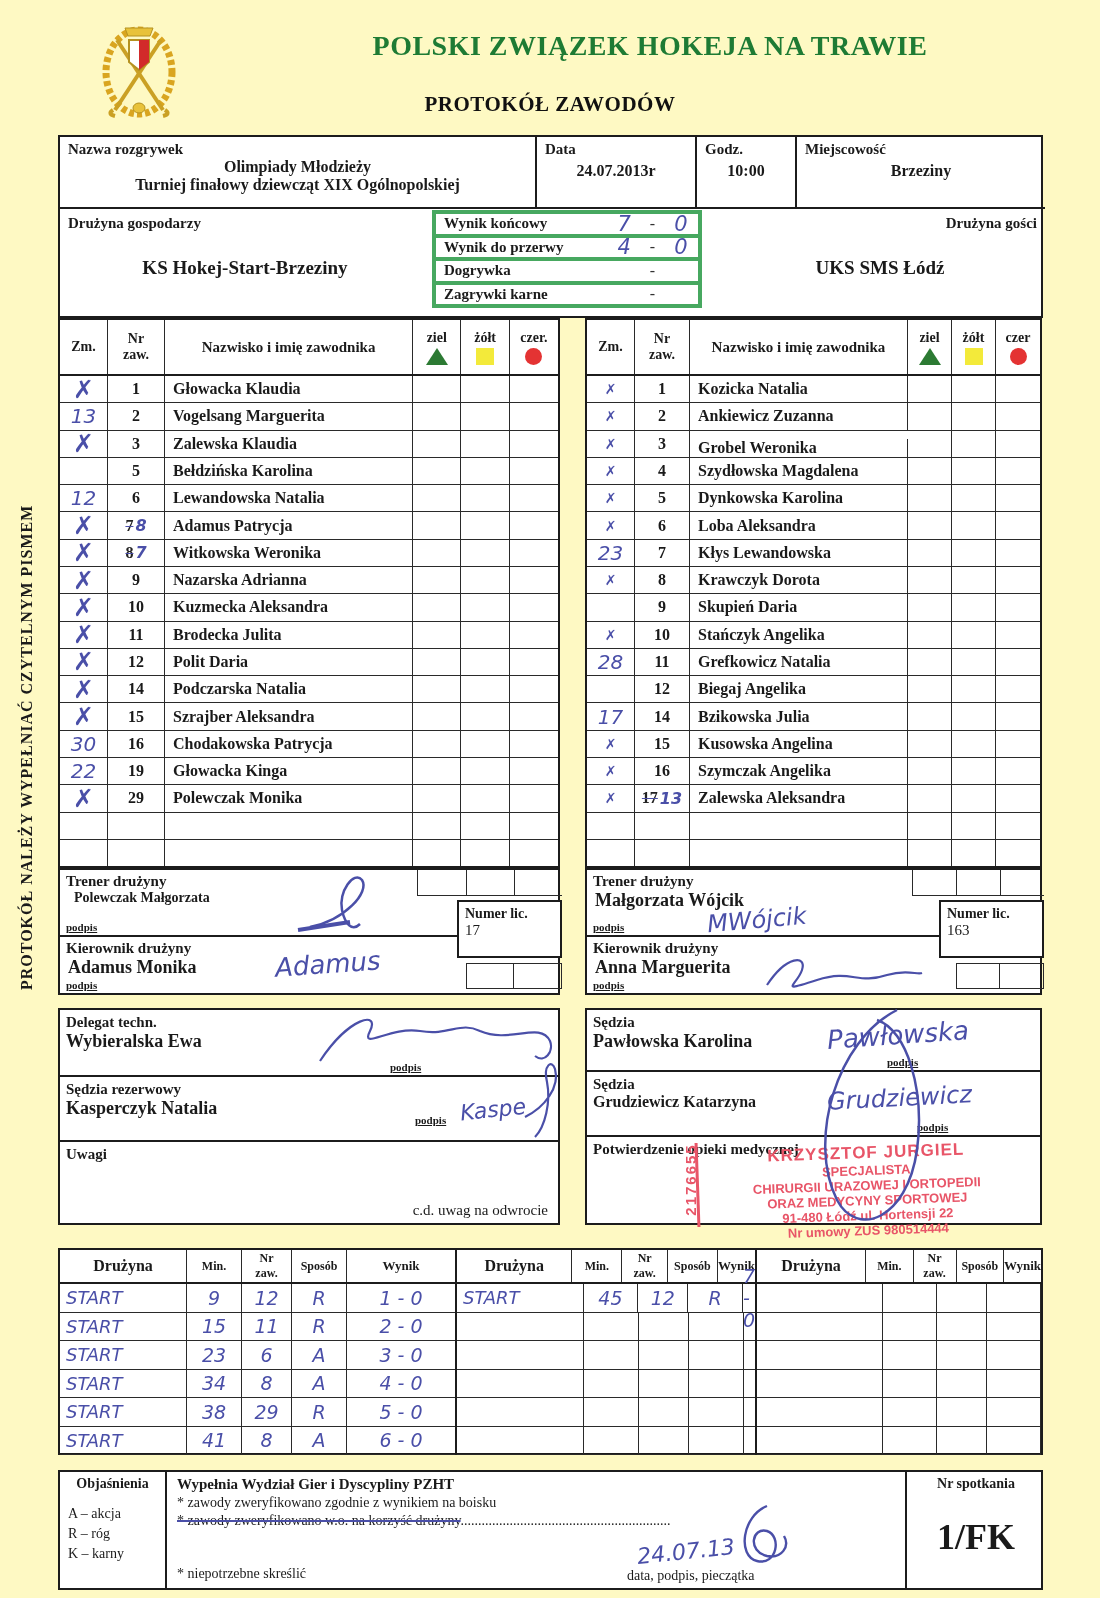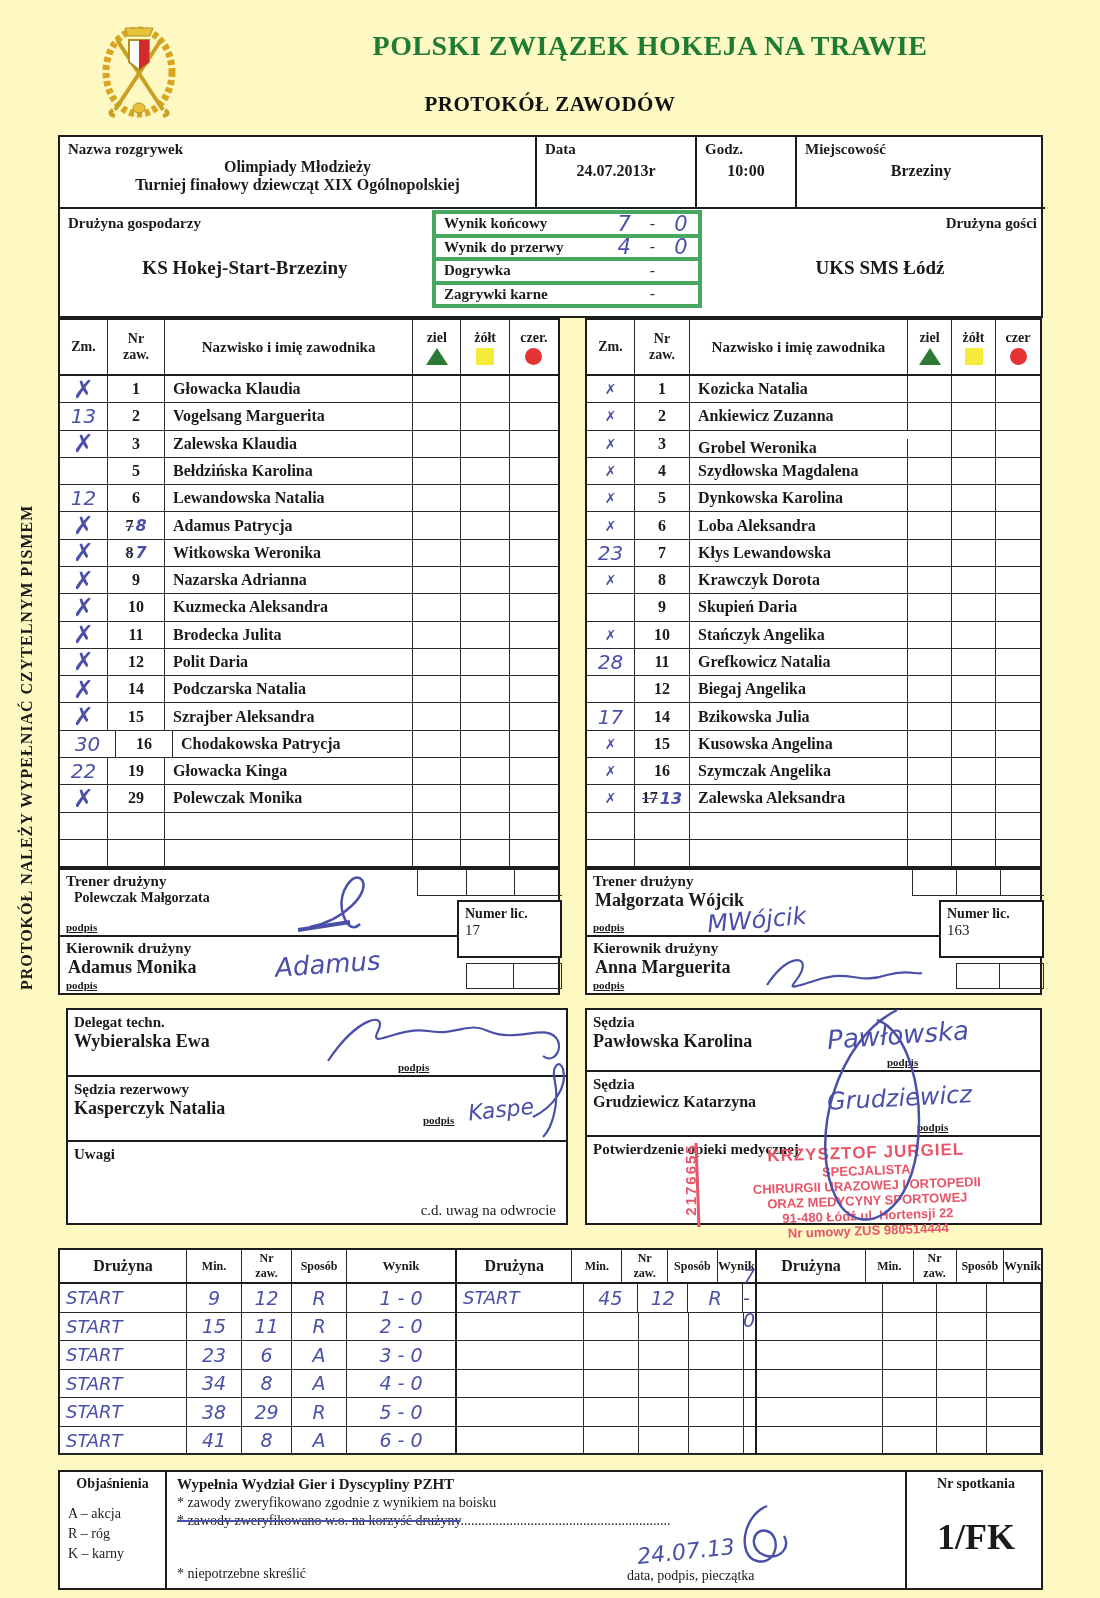--- a/index.html
+++ b/index.html
@@ -291,21 +291,21 @@
           <div class="cell c-zm" style="width: 48px;">
             <span class="hand zm-x-big">✗</span>
           </div>
           <div class="cell c-nr" style="width: 57px;">15</div>
           <div class="cell c-name" style="flex: 1 1 0%;">Szrajber Aleksandra</div>
           <div class="cell" style="width: 48.3px;"></div>
           <div class="cell" style="width: 48.3px;"></div>
           <div class="cell" style="width: 48.3px; border-right: none;"></div>
         </div>
         <div class="r-row">
-          <div class="cell c-zm" style="width: 56px;">
+          <div class="cell c-zm" style="width: 48px;">
             <span class="hand zm-num">30</span>
           </div>
           <div class="cell c-nr" style="width: 57px;">16</div>
           <div class="cell c-name" style="flex: 1 1 0%;">Chodakowska Patrycja</div>
           <div class="cell" style="width: 48.3px;"></div>
           <div class="cell" style="width: 48.3px;"></div>
           <div class="cell" style="width: 48.3px; border-right: none;"></div>
         </div>
         <div class="r-row">
           <div class="cell c-zm" style="width: 48px;">
@@ -592,21 +592,21 @@
     <div class="abs" style="left:369px;top:0;width:44px;height:26px;border-left:1px solid #2a2a2a;border-bottom:1px solid #2a2a2a;box-sizing:border-box;"></div>
     <div class="abs" style="left:413px;top:0;width:44px;height:26px;border-left:1px solid #2a2a2a;border-bottom:1px solid #2a2a2a;box-sizing:border-box;"></div>
     <div class="abs" style="left:352px;top:30px;width:105px;height:58px;border:2px solid #1c1c1c;background:#fff;box-sizing:border-box;">
       <div style="font-size:14px;font-weight:bold;padding:4px 0 0 6px;">Numer lic.</div>
       <div style="font-size:15px;padding-left:6px;">163</div>
     </div>
     <div class="abs" style="left:369px;top:93px;width:44px;height:26px;border:1px solid #2a2a2a;box-sizing:border-box;"></div>
     <div class="abs" style="left:413px;top:93px;width:44px;height:26px;border:1px solid #2a2a2a;border-left:none;box-sizing:border-box;"></div>
   </div>
 
-  <div class="abs box" style="left:58px;top:1008px;width:502px;height:217px;background:#fff;margin-left:8px;">
+  <div class="abs box" style="left:58px;top:1008px;width:502px;height:217px;background:#fff;">
     <div class="abs" style="left:0;top:0;right:0;height:67px;border-bottom:2px solid #1c1c1c;box-sizing:border-box;">
       <div class="lbl" style="padding:4px 0 0 6px;">Delegat techn.</div>
       <div class="bold" style="font-size:18px;padding-left:6px;">Wybieralska Ewa</div>
       <svg class="abs" style="left:250px;top:-4px;" width="250" height="70" viewBox="0 0 250 70">
         <path d="M10 55 C40 10 70 5 60 25 C50 45 80 20 110 25 C140 30 150 15 170 25 C200 38 230 15 240 35 C244 45 235 58 225 50" fill="none" stroke="#4a4fa8" stroke-width="2.2"></path>
       </svg>
       <div class="podpis abs" style="left:330px;bottom:2px;">podpis</div>
     </div>
     <div class="abs" style="left:0;top:67px;right:0;height:65px;border-bottom:2px solid #1c1c1c;box-sizing:border-box;">
       <div class="lbl" style="padding:4px 0 0 6px;">Sędzia rezerwowy</div>

